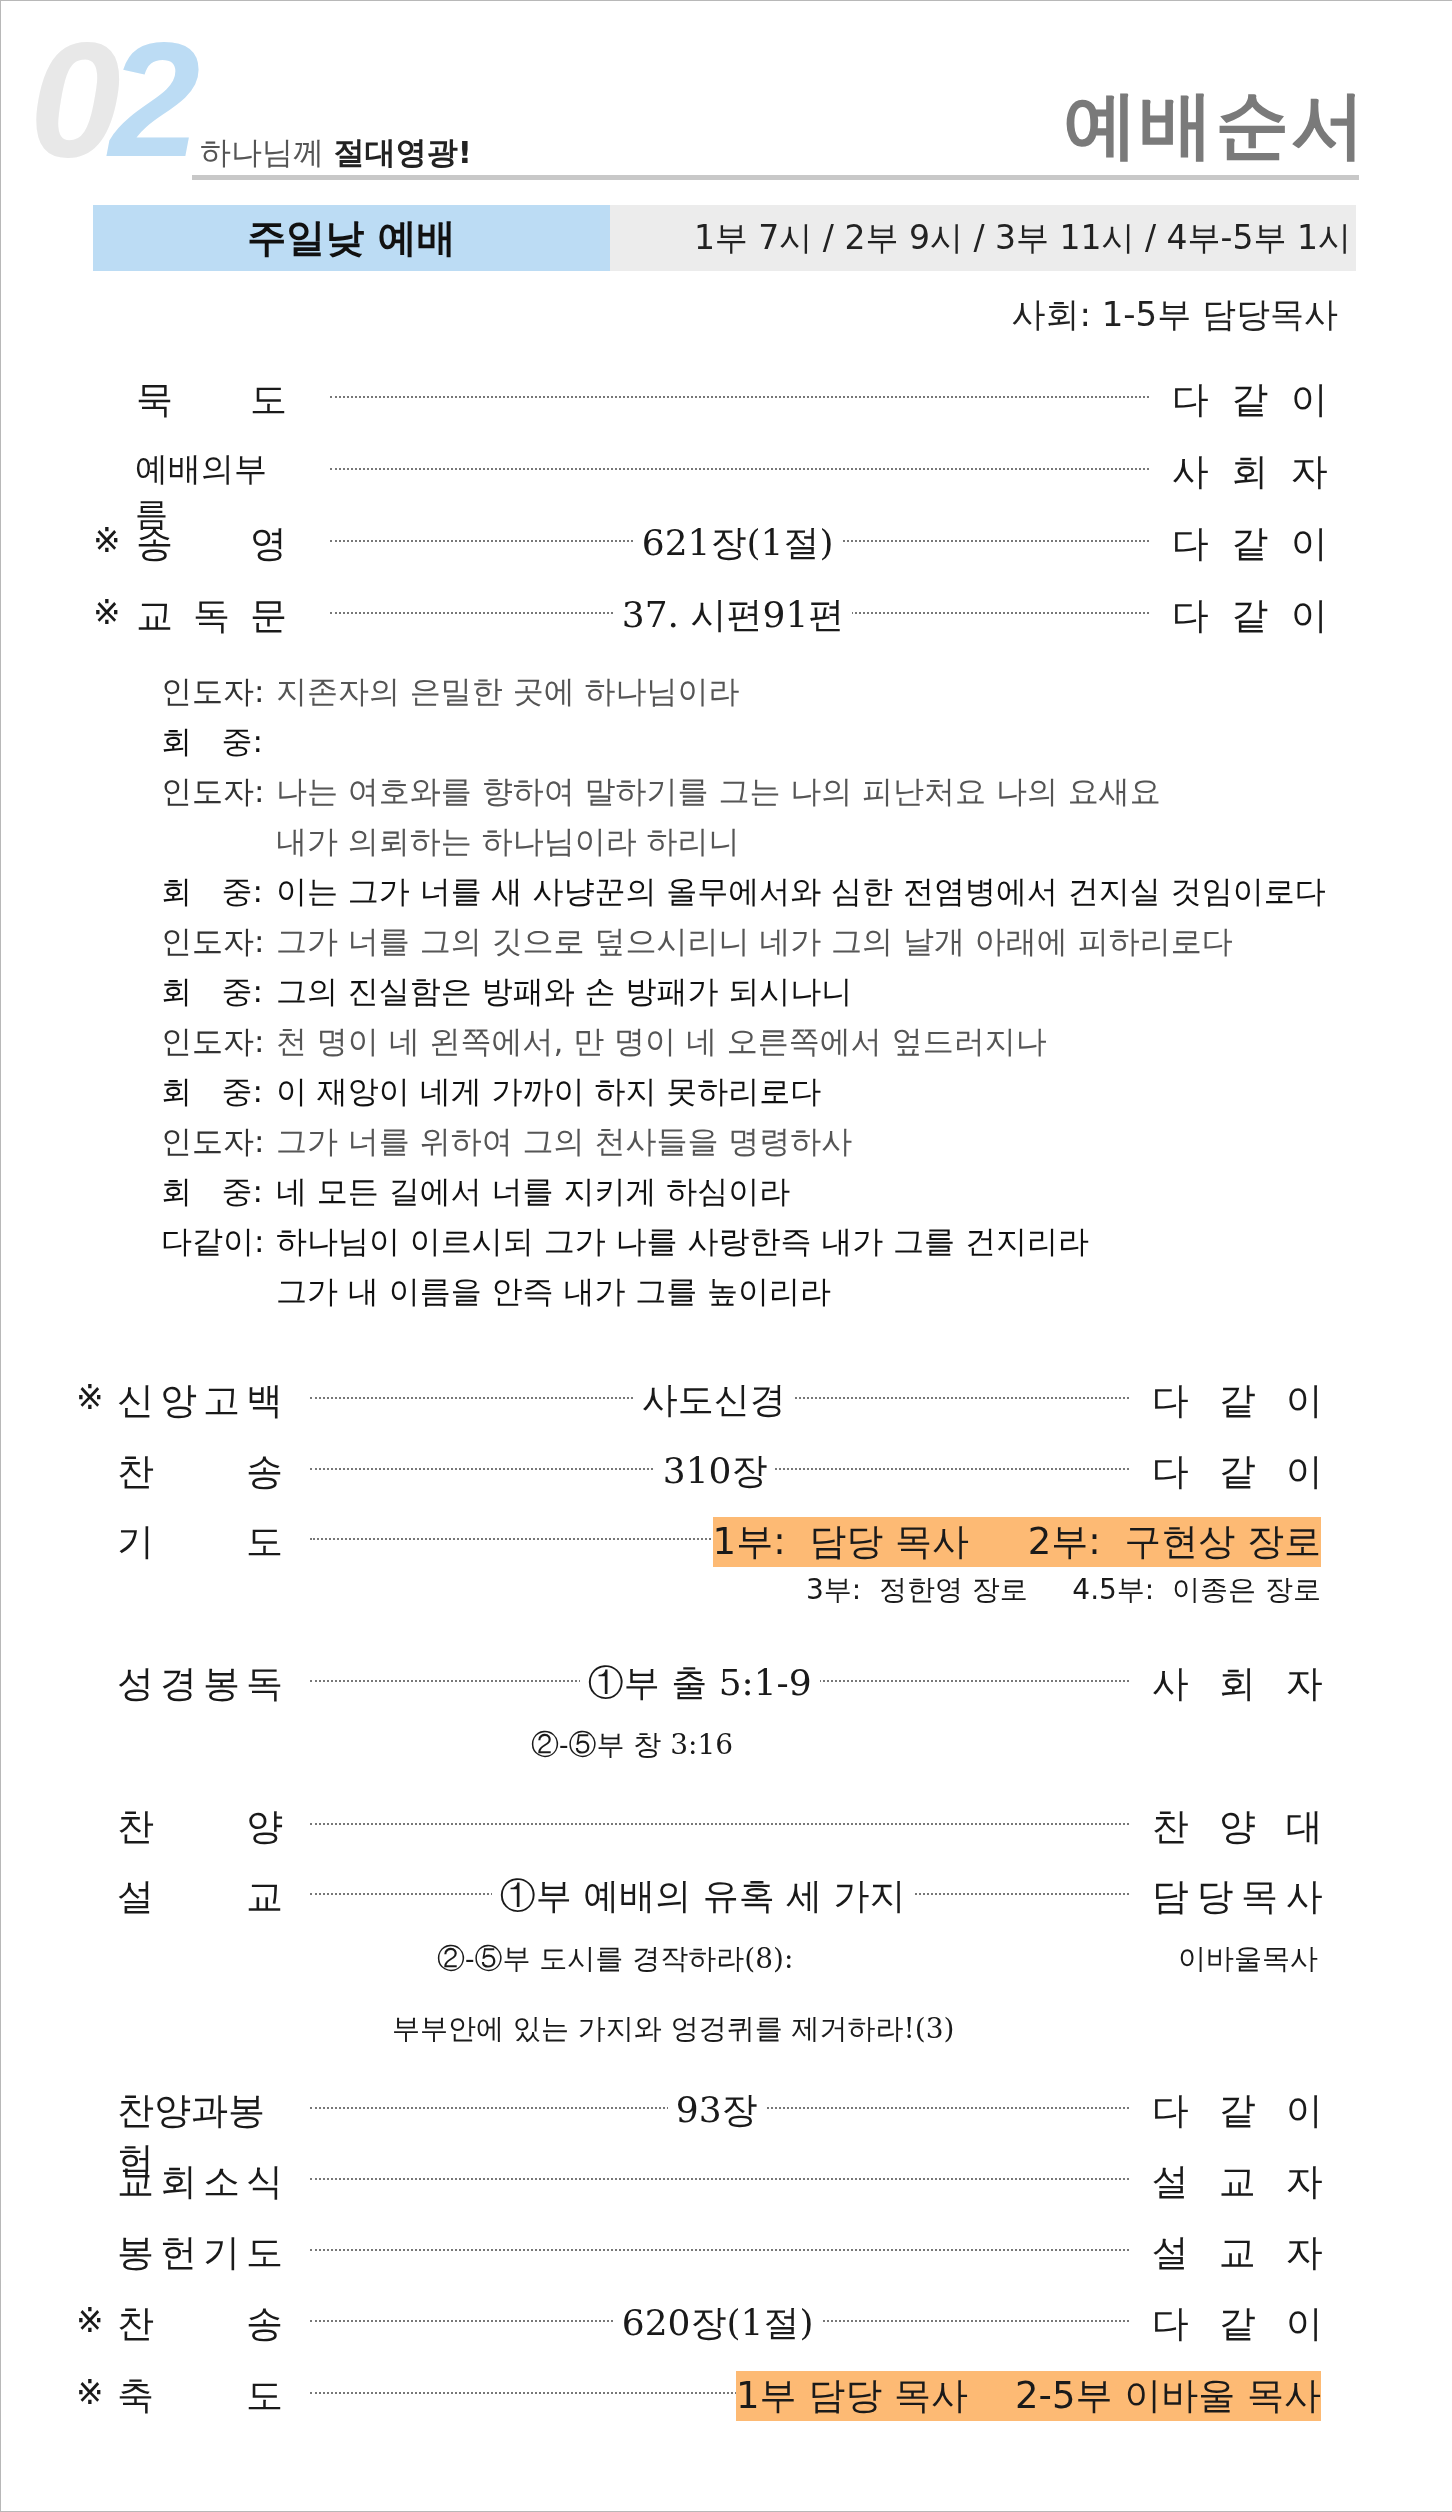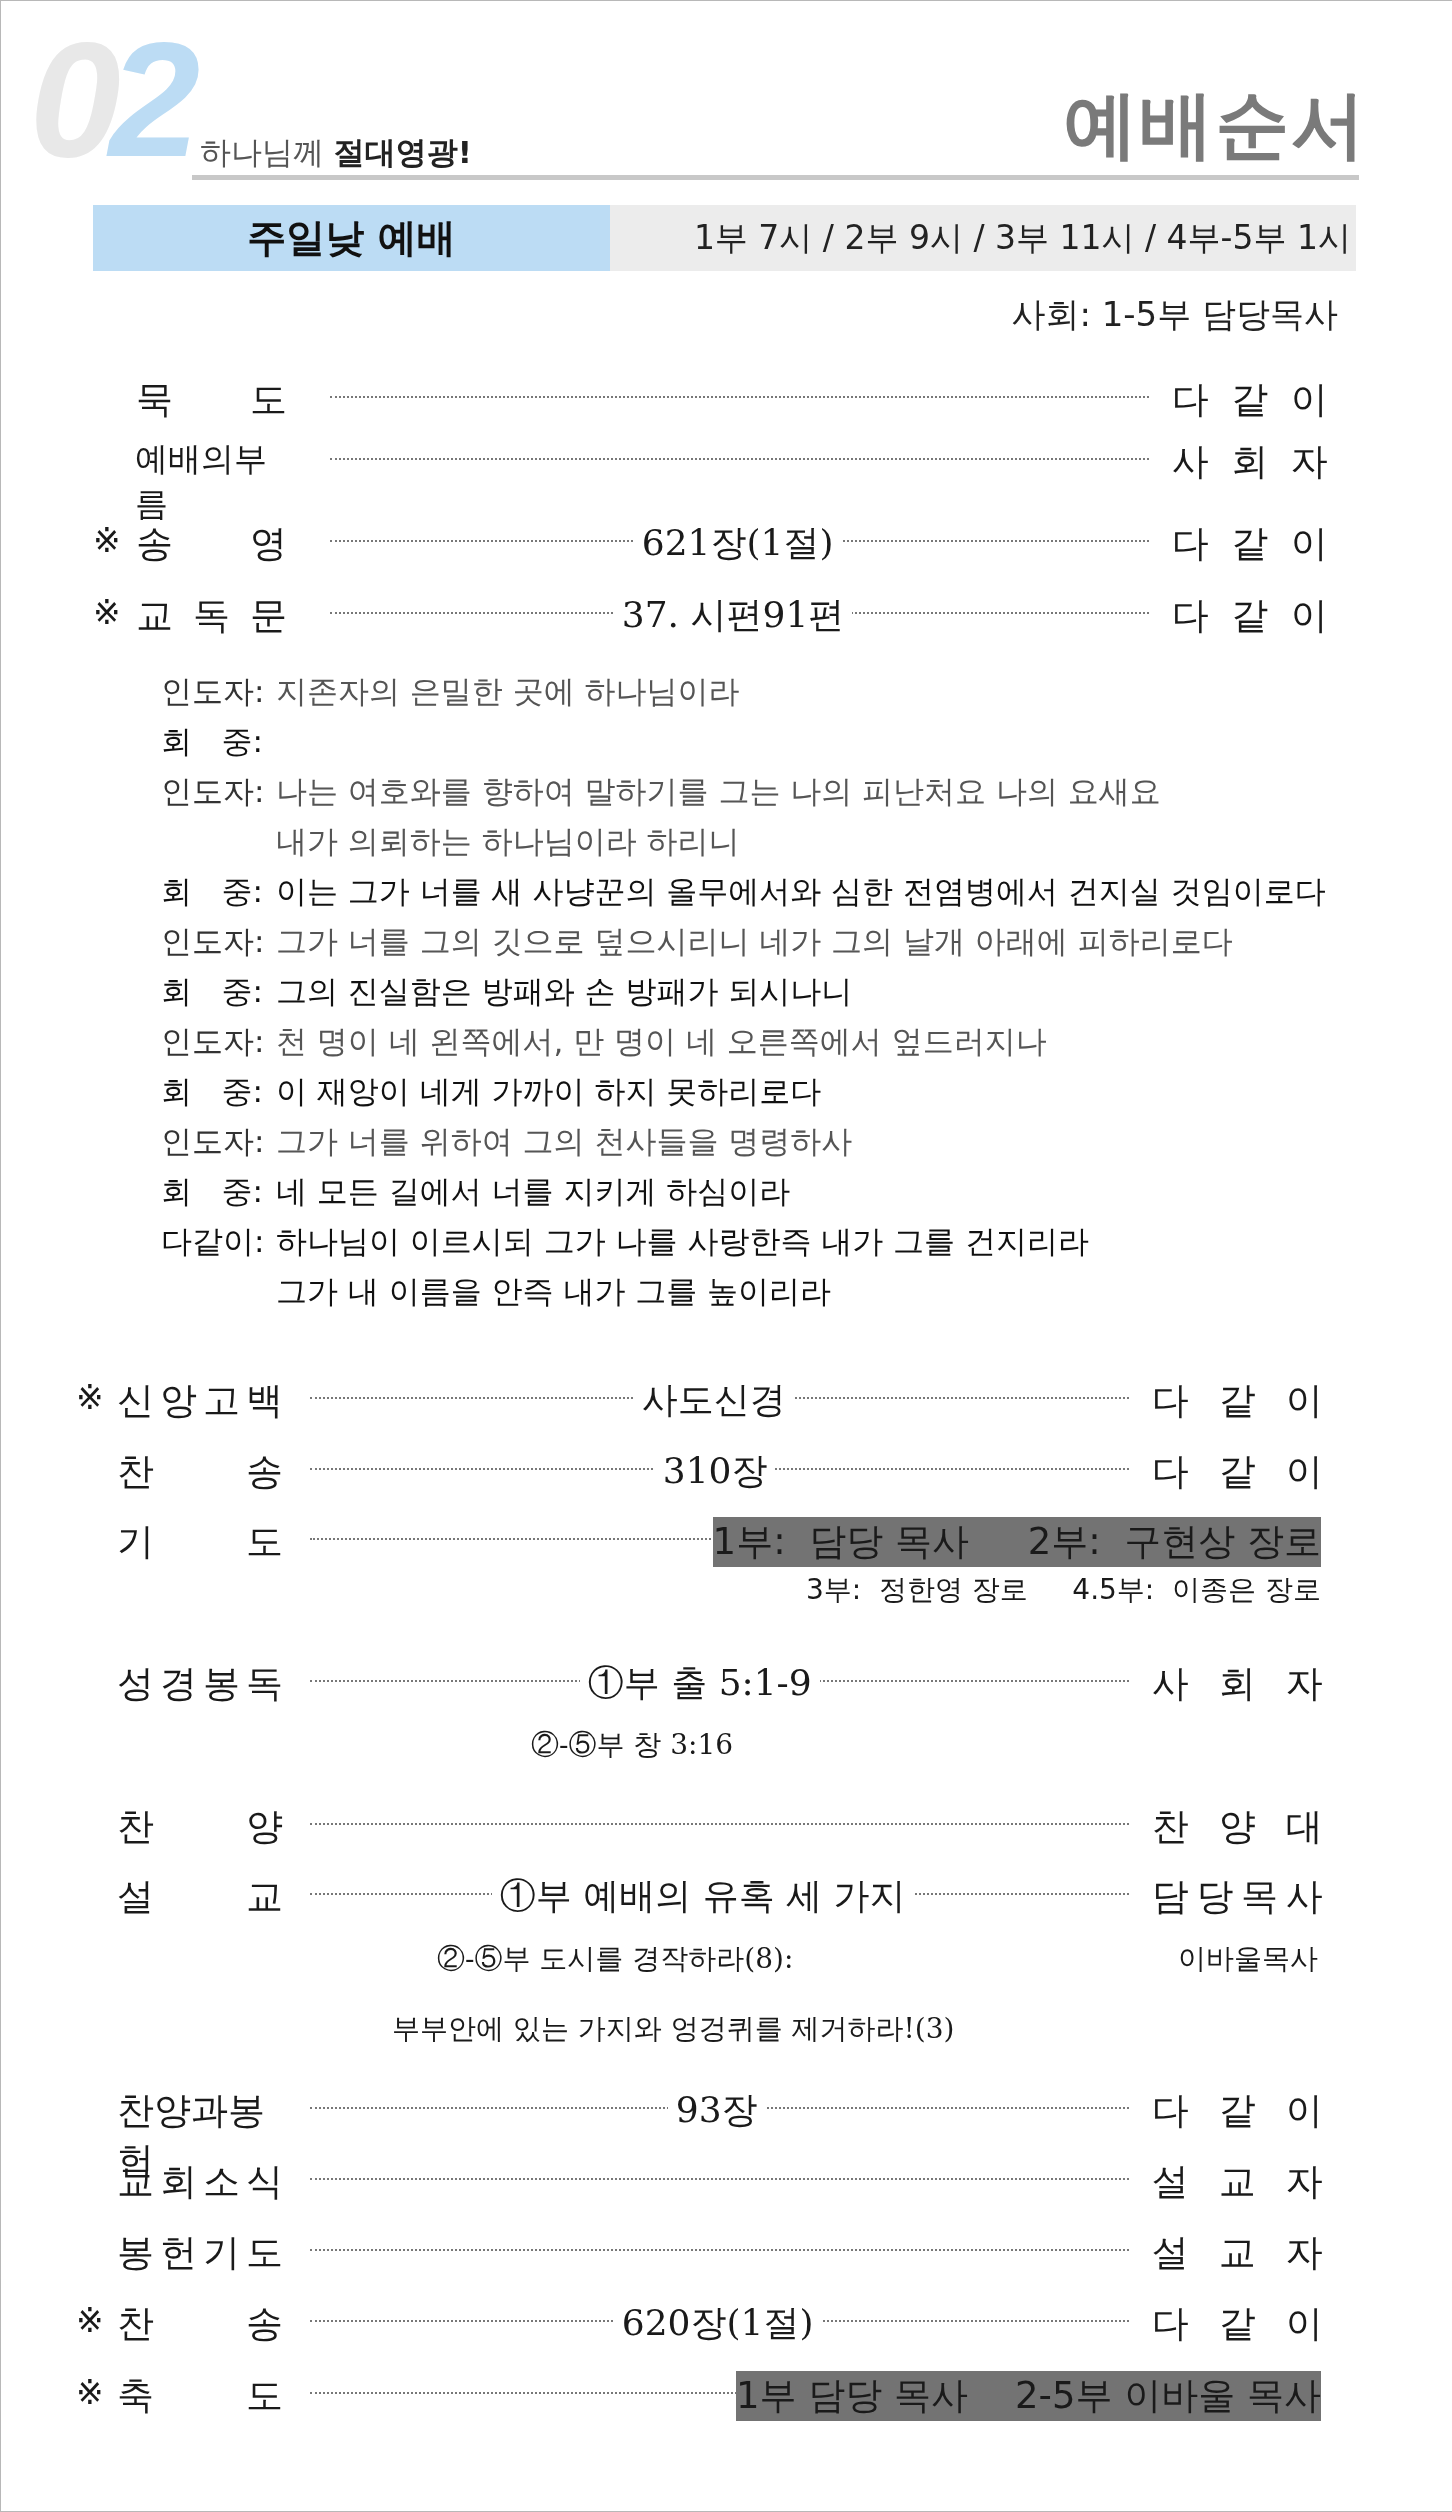--- a/index.html
+++ b/index.html
@@ -60,21 +60,21 @@
     position: absolute; top: 27px; border-top: 2.9px dotted #777; height: 0;
   }
   .row .center {
     position: absolute; top: 5.8px; background: #fff; padding: 0 7.8px;
     font-family: "DejaVu Serif", "Liberation Serif", serif; font-size: 36px; white-space: nowrap;
   }
   .row .right {
     position: absolute; top: 5.8px; display: flex; justify-content: space-between; background: #fff;
   }
   .row .right-text {
-    position: absolute; top: 5.8px; background: #737373; white-space: nowrap; text-align: right;
+    position: absolute; top: 5.8px; background: #fdba74; white-space: nowrap; text-align: right;
   }
   .plain-line {
     position: absolute; font-size: 28px; white-space: nowrap;
   }
   .serif { font-family: "DejaVu Serif", "Liberation Serif", serif; }
   
   .reading { position: absolute; left: 161px; top: 671px; width: 1219px; }
   .r-line { height: 50px; font-size: 31px; display: flex; white-space: nowrap; }
   .r-line .sp { width: 115px; flex: none; }
   .r-line.leader-line { color: #555; }
@@ -103,21 +103,21 @@
       <span>도</span>
   </div>
   <div class="leader" style="left:330px;width:819px"></div>
   <div class="right" style="left:1166px;width:156px;padding-left:5.8px">
     <span>다</span>
       <span>같</span>
       <span>이</span>
   </div>
 </div>
 
-<div class="row" style="top:431px">
+<div class="row" style="top:441px">
   <div class="label" style="left:135px;width:156px">
     <span style="font-size:33px">예배의부름</span>
   </div>
   <div class="leader" style="left:330px;width:819px"></div>
   <div class="right" style="left:1166px;width:156px;padding-left:5.8px">
     <span>사</span>
       <span>회</span>
       <span>자</span>
   </div>
 </div>

